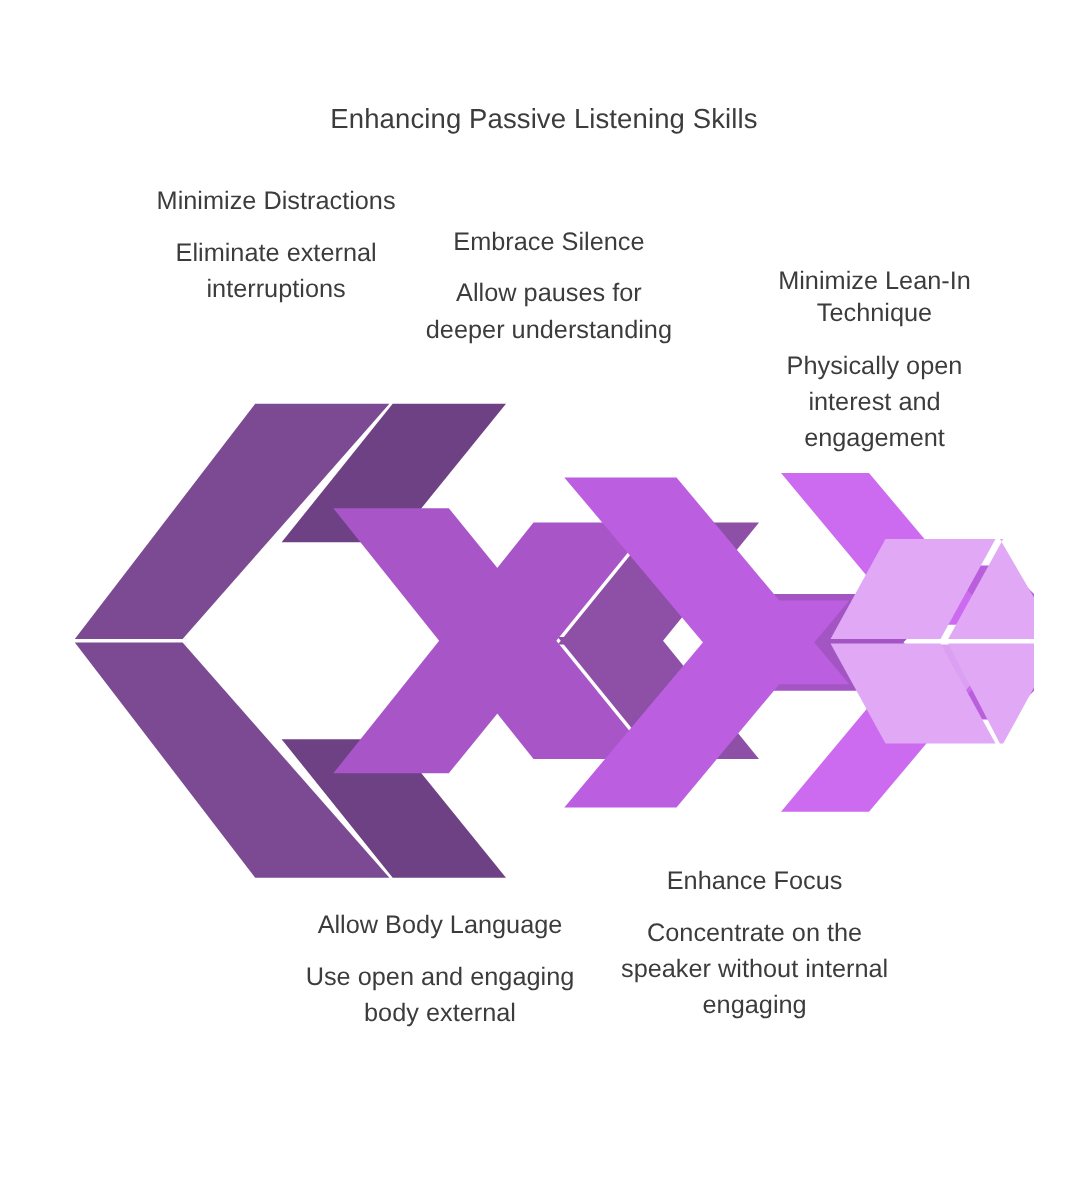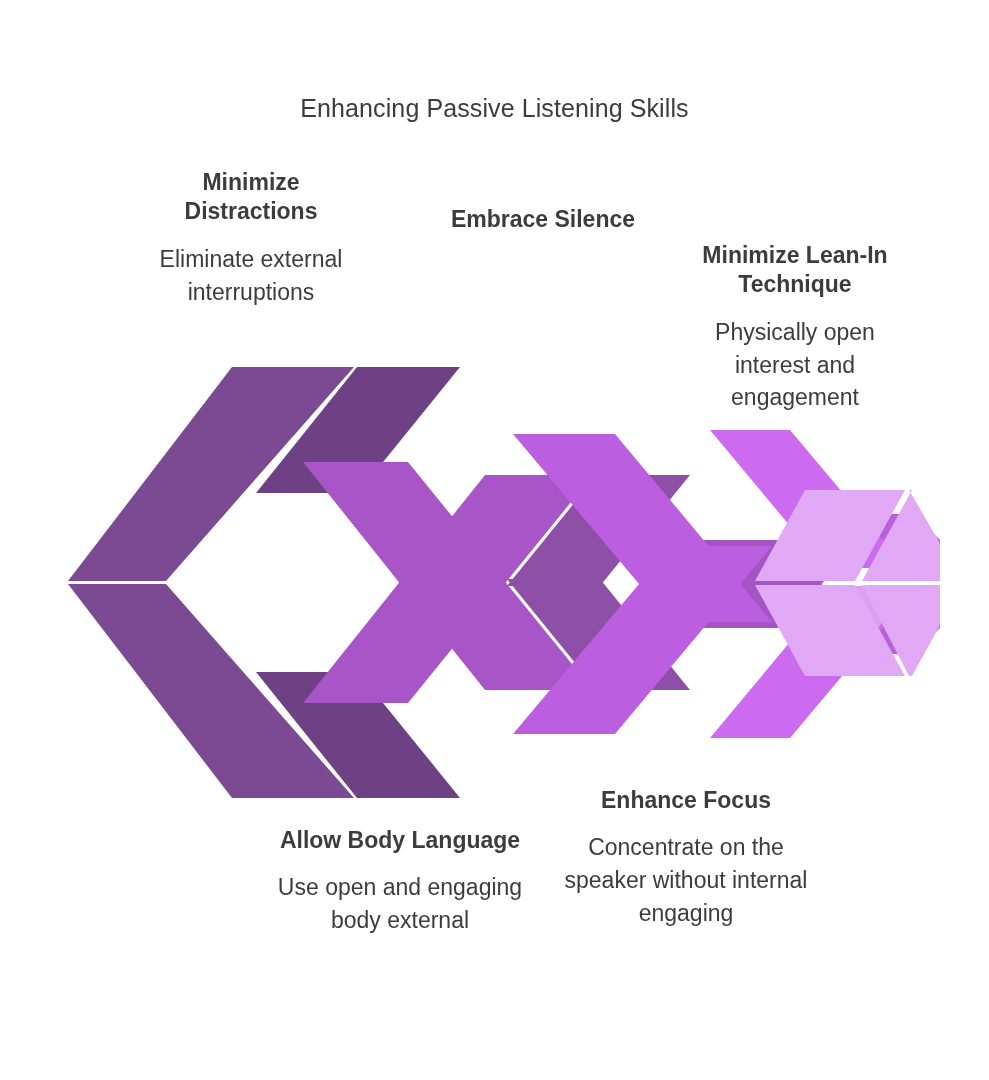--- a/index.html
+++ b/index.html
@@ -31,37 +31,37 @@
     position:absolute;
     left:60px;top:350px;
     width:880px;height:470px;
   }
   .graphic svg{display:block;width:880px;height:470px;}
 
   
   .label-block{position:absolute;text-align:center;}
   .label-title{
     font-size:23px;
-    font-weight:700;
+    font-weight:400;
     color:#3c3c3c;
     line-height:1.28;
     margin:0;
   }
   .label-desc{
     font-size:23px;
     font-weight:400;
     color:#3c3c3c;
     line-height:1.42;
     margin:0;
   }
   .label-title + .label-desc{margin-top:16px;}
 
   
   #label-0{left:140px;top:168px;width:222px;}
-  #label-1{left:428px;top:205px;width:230px;}
+  #label-1{left:384px;top:205px;width:230px;}
   #label-2{left:680px;top:241px;width:230px;}
   #label-3{left:276px;top:826px;width:248px;}
   #label-4{left:562px;top:753px;width:248px;margin-top:33px;}
 </style>
 </head>
 <body>
 
 <div class="canvas">
 
   <h1 class="page-title">Enhancing Passive Listening Skills</h1>
@@ -112,20 +112,21 @@
     </svg>
   </div>
 
   <div class="label-block" id="label-0">
     <p class="label-title">Minimize Distractions</p>
     <p class="label-desc">Eliminate external interruptions</p>
   </div>
 
   <div class="label-block" id="label-1">
     <p class="label-title">Embrace Silence</p>
+    <p class="label-desc">Allow pauses for deeper understanding</p>
   </div>
 
   <div class="label-block" id="label-2">
     <p class="label-title">Minimize Lean-In Technique</p>
     <p class="label-desc">Physically open interest and engagement</p>
   </div>
 
   <div class="label-block" id="label-3">
     <p class="label-title">Allow Body Language</p>
     <p class="label-desc">Use open and engaging body external</p>

